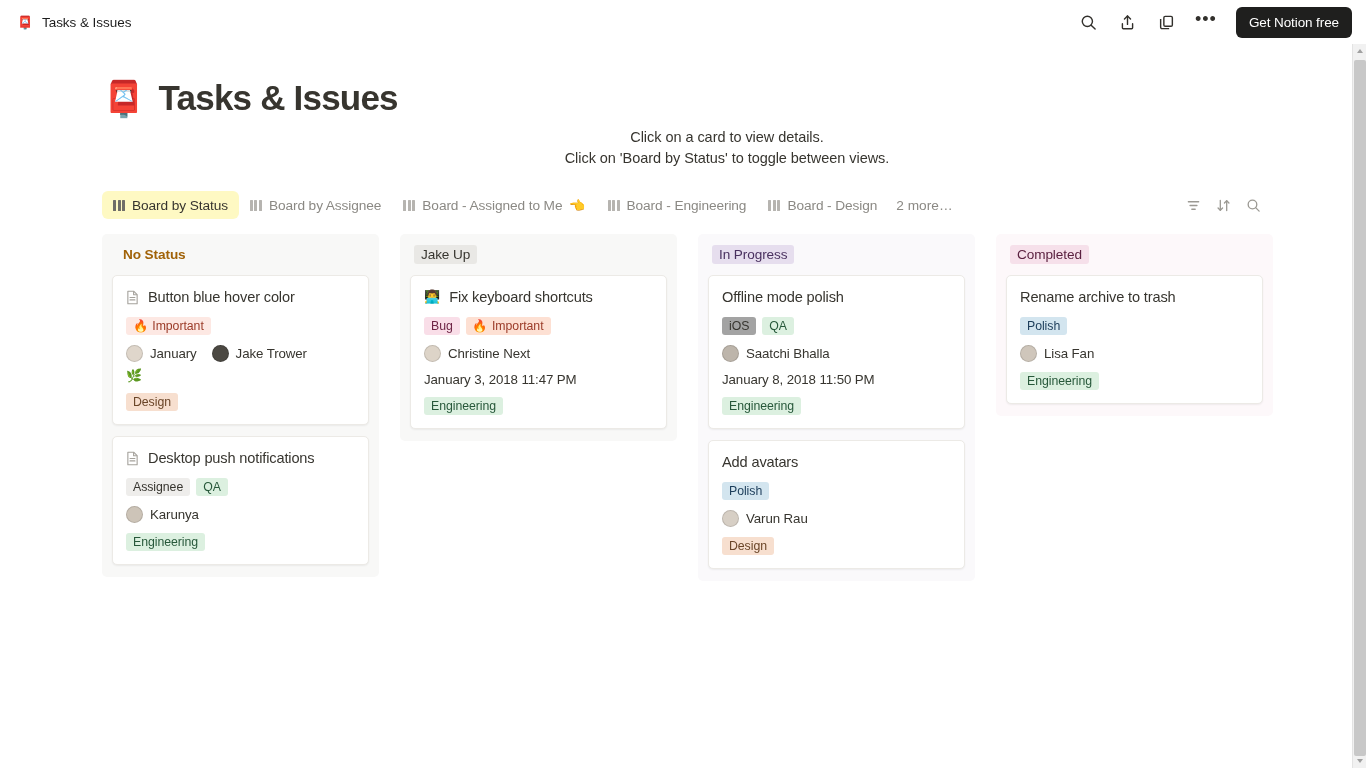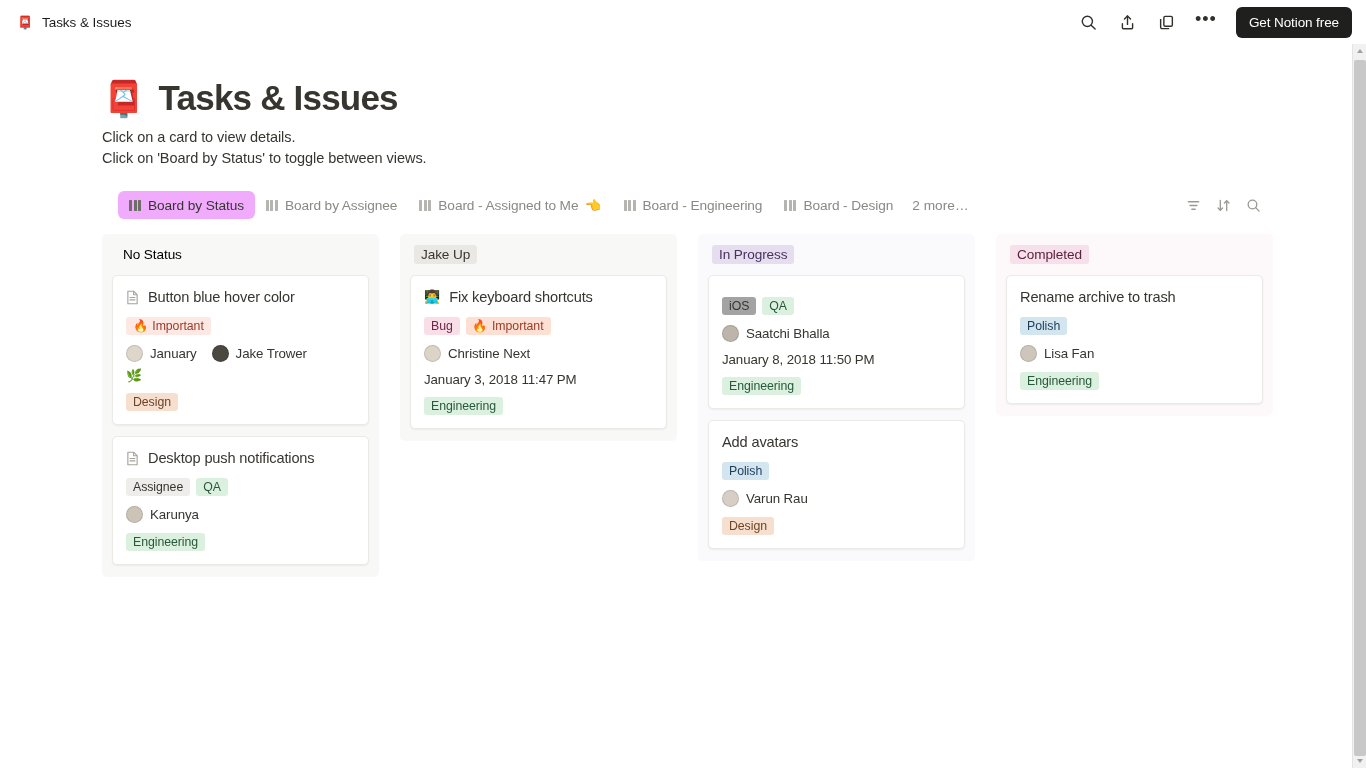--- a/index.html
+++ b/index.html
@@ -62,37 +62,37 @@
   .content { padding: 34px 0 0 102px; }
 
   .page-title-row { display: flex; align-items: center; gap: 13px; }
   .page-emoji { font-size: 35px; line-height: 1; }
   .page-title {
     font-size: 35px; font-weight: bold; color: #37352f;
     letter-spacing: -0.8px;
   }
   .page-sub {
     font-size: 14.5px; color: #37352f; line-height: 21px;
-    margin-top: 9px; letter-spacing: -0.05px;
+    margin-top: 9px; letter-spacing: -0.05px; text-align: center;
   }
 
   
   .tabs-row {
     display: flex; align-items: center;
     margin-top: 21px; height: 30px;
     width: 1160px;
   }
   .tab {
     display: flex; align-items: center; gap: 7px;
     height: 28px; padding: 0 11px;
     border-radius: 6px; cursor: pointer;
     font-size: 13.7px; color: #8b8984;
     white-space: nowrap; letter-spacing: -0.1px;
   }
-  .tab.active { background: #f0abfc; color: #37352f; font-weight: 500; margin-left: 16px; }
+  .tab.active { background: #fef9c3; color: #37352f; font-weight: 500; }
   .board-glyph { display: flex; gap: 1.5px; align-items: center; }
   .board-glyph i {
     display: block; width: 3px; height: 11px;
     background: #b6b4b0; border-radius: 0.5px;
   }
   .tab.active .board-glyph i { background: #6f6d68; }
   .tab-emoji { font-size: 13px; }
   .tab-more {
     font-size: 13.7px; color: #8b8984; padding: 0 8px;
     cursor: pointer; white-space: nowrap;
@@ -293,21 +293,21 @@
           <svg width="15" height="15" viewBox="0 0 16 16" fill="none" stroke="currentColor" stroke-width="1.4">
             <circle cx="6.9" cy="6.9" r="4.6"></circle>
               <line x1="10.3" y1="10.3" x2="14" y2="14" stroke-linecap="round"></line>
           </svg>
         </div>
       </div>
     </div>
 
     <div class="board" id="board-root">
         <div class="column" style="background: rgb(248, 248, 247);">
-          <div class="col-head"><span class="col-title" style="background: transparent; color: #000000;">No Status</span></div>
+          <div class="col-head"><span class="col-title" style="background: transparent; color: #a16207; font-weight: bold;">No Status</span></div>
           <div class="card">
             <div class="card-title-row">
               <span class="card-icon">
                 <svg width="13" height="15" viewBox="0 0 14 16" fill="none" stroke="#a5a29c" stroke-width="1.2" stroke-linejoin="round">
                   <path d="M2 1.2 h6.2 L12 5 v9.8 H2 z"></path>
                   <path d="M8.2 1.2 V5 H12"></path>
                   <line x1="4.3" y1="8" x2="9.6" y2="8" stroke-linecap="round"></line>
                   <line x1="4.3" y1="10.6" x2="9.6" y2="10.6" stroke-linecap="round"></line>
                 </svg>
               </span>
@@ -391,20 +391,23 @@
               <span class="date-text">January 3, 2018 11:47 PM</span>
             </div>
             <div class="prop-row">
               <span class="tag" style="background: rgb(220, 240, 224); color: rgb(39, 88, 58);">Engineering</span>
             </div>
           </div>
         </div>
         <div class="column" style="background: rgb(250, 249, 251);">
           <div class="col-head"><span class="col-title" style="background: rgb(230, 222, 238); color: rgb(73, 48, 95);">In Progress</span></div>
           <div class="card">
+            <div class="card-title-row">
+              <div class="card-title">Offline mode polish</div>
+            </div>
             <div class="prop-row">
               <span class="tag" style="background: #a3a3a3; color: rgb(55, 53, 47);">
                 <span>iOS</span>
               </span>
               <span class="tag" style="background: rgb(220, 240, 224); color: rgb(39, 88, 58);">
                 <span>QA</span>
               </span>
             </div>
             <div class="prop-row">
               <span class="person">

